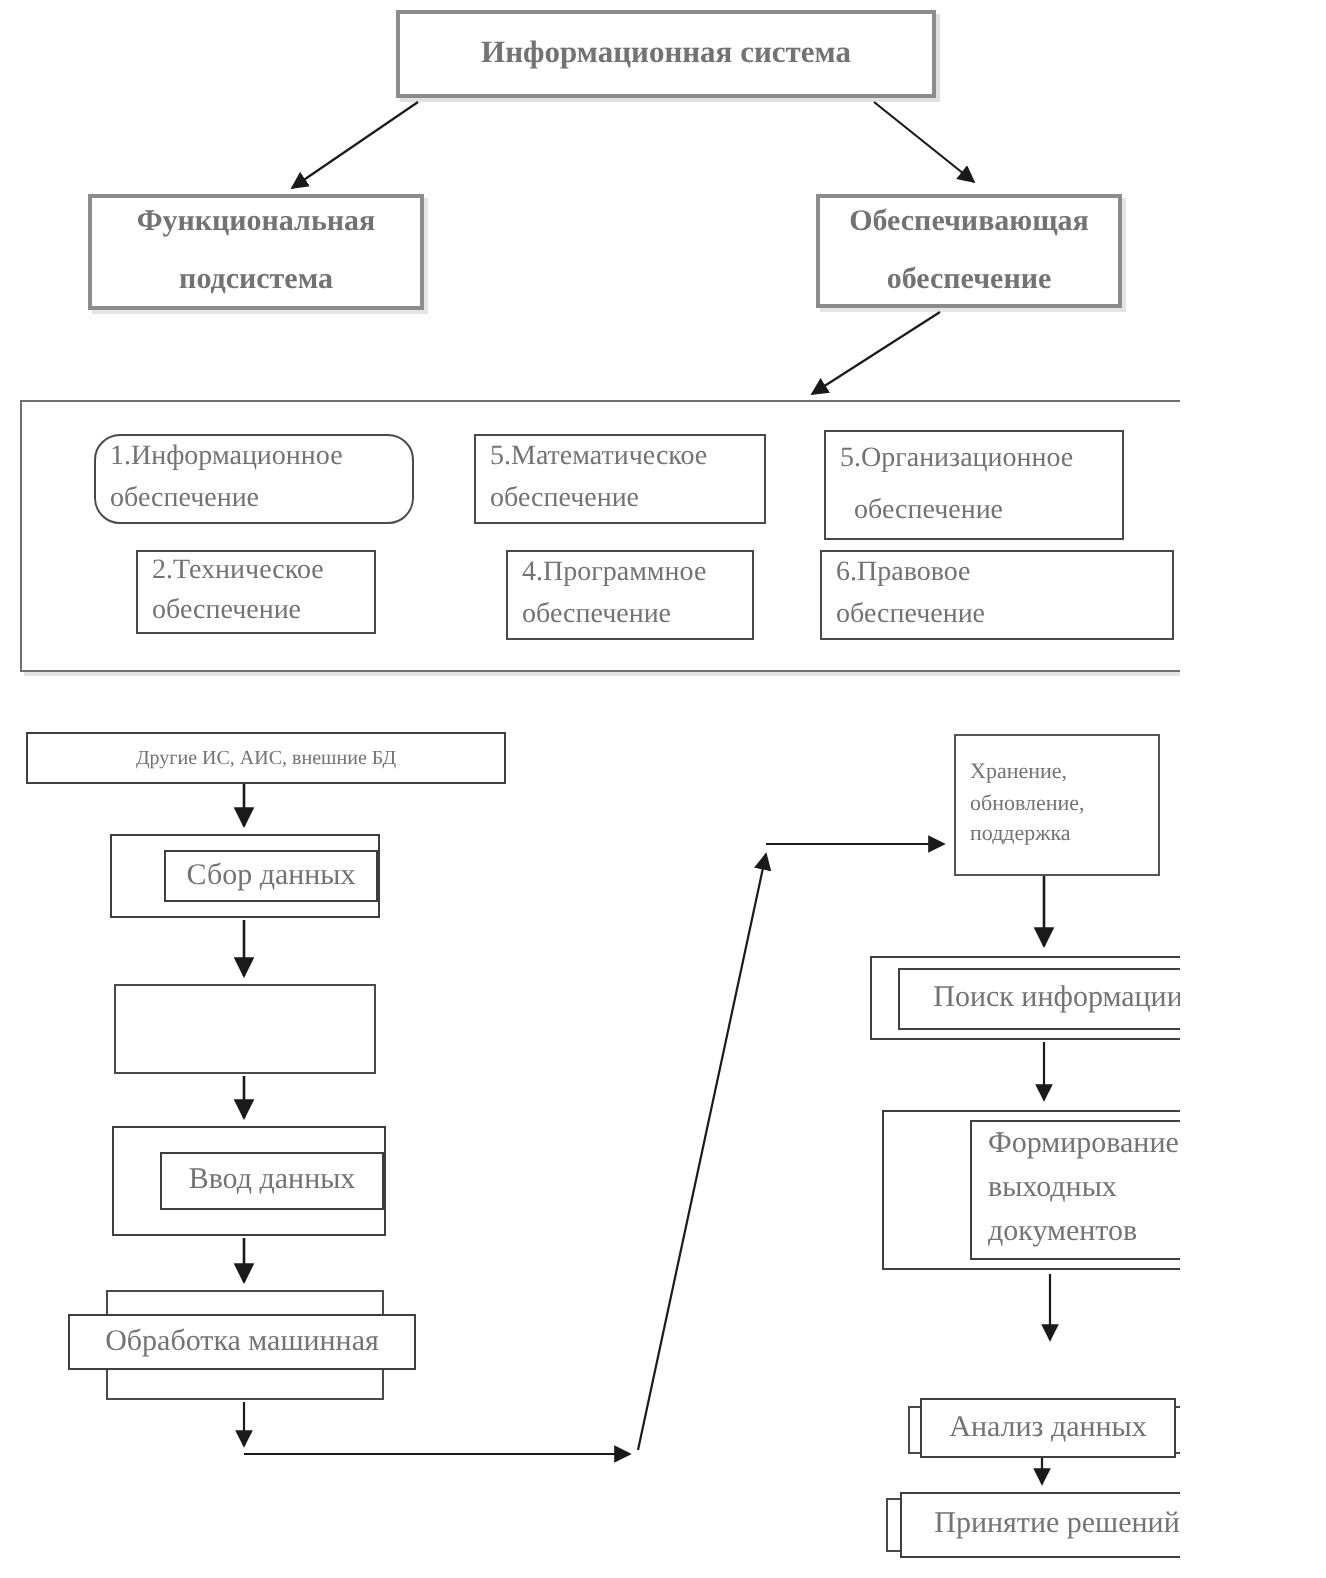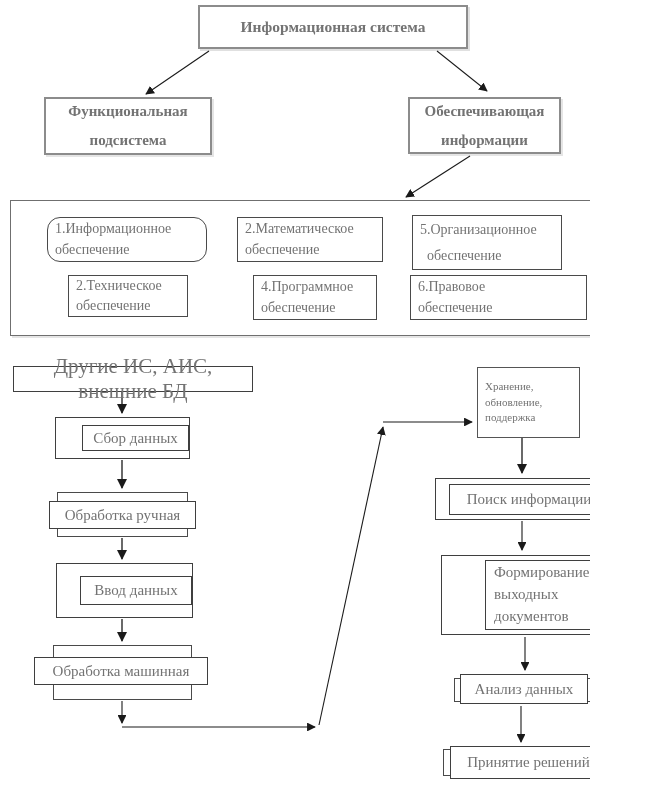--- a/index.html
+++ b/index.html
@@ -62,21 +62,21 @@
   }
   .s1 { left: 47px;  top: 217px; width: 160px; height: 45px; border-radius: 13px; }
   .s2 { left: 68px;  top: 275px; width: 120px; height: 42px; }
   .s3 { left: 237px; top: 217px; width: 146px; height: 45px; }
   .s4 { left: 253px; top: 275px; width: 124px; height: 45px; }
   .s5 { left: 412px; top: 215px; width: 150px; height: 55px; line-height: 1.85; }
   .s6 { left: 410px; top: 275px; width: 177px; height: 45px; }
   
   .drugie {
     left: 13px; top: 366px; width: 240px; height: 26px;
-    border: 1.3px solid #3f3f3f; font-size: 21px;
+    border: 1.3px solid #3f3f3f; font-size: 10px;
   }
   .dbl-outer {
     position: absolute;
     border: 1.3px solid #3f3f3f;
     background: #ffffff;
     box-sizing: border-box;
     display: flex; align-items: center; justify-content: flex-end;
   }
   .dbl-inner {
     border: 1.2px solid #3f3f3f;
@@ -113,21 +113,21 @@
     box-sizing: border-box;
     display: flex; align-items: center; justify-content: center;
     text-align: center; font-size: 15px;
   }
   .ruchnaya { left: 49px; top: 492px; width: 147px; height: 45px; }
   .ruchnaya .back  { left: 8px; top: 0; width: 131px; height: 45px; }
   .ruchnaya .front { left: 0; top: 9px; width: 147px; height: 28px; }
   .mashin { left: 34px; top: 645px; width: 174px; height: 55px; border-radius: 12px; }
   .mashin .back  { left: 19px; top: 0; width: 139px; height: 55px; }
   .mashin .front { left: 0; top: 12px; width: 174px; height: 28px; }
-  .analiz { left: 454px; top: 674px; width: 144px; height: 30px; }
+  .analiz { left: 454px; top: 699px; width: 144px; height: 30px; }
   .analiz .back  { left: 0; top: 4px; width: 144px; height: 24px; }
   .analiz .front { left: 6px; top: 0; width: 128px; height: 30px; }
   .prinyatie { left: 443px; top: 746px; width: 170px; height: 33px; }
   .prinyatie .back  { left: 0; top: 3px; width: 170px; height: 27px; }
   .prinyatie .front { left: 7px; top: 0; width: 157px; height: 33px; border-width: 1.8px; }
   
   .hranenie {
     left: 477px; top: 367px; width: 103px; height: 71px;
     border: 1.5px solid #555555;
     font-size: 11px;
@@ -161,45 +161,44 @@
     <line x1="522" y1="438" x2="522" y2="473" stroke="#1a1a1a" stroke-width="1.3" marker-end="url(#ah)"></line>
     <line x1="522" y1="521" x2="522" y2="550" stroke="#1a1a1a" stroke-width="1.1" marker-end="url(#ah)"></line>
     <line x1="525" y1="637" x2="525" y2="670" stroke="#1a1a1a" stroke-width="1.1" marker-end="url(#ah)"></line>
     <line x1="521" y1="706" x2="521" y2="742" stroke="#1a1a1a" stroke-width="1.1" marker-end="url(#ah)"></line>
   </svg>
 
   <div class="box title-box">Информационная система</div>
   <div class="box sub-box functional">Функциональная
 подсистема</div>
   <div class="box sub-box providing">Обеспечивающая
-информации</div>
+обеспечение</div>
 
   <div class="container-box"></div>
   <div class="box support s1">1.Информационное
 обеспечение</div>
   <div class="box support s2">2.Техническое
 обеспечение</div>
-  <div class="box support s3">2.Математическое
+  <div class="box support s3">5.Математическое
 обеспечение</div>
   <div class="box support s4">4.Программное
 обеспечение</div>
   <div class="box support s5">5.Организационное
   обеспечение</div>
   <div class="box support s6">6.Правовое
 обеспечение</div>
 
   <div class="box drugie">Другие ИС, АИС, внешние БД</div>
 
   <div class="dbl-outer sbor">
     <div class="dbl-inner">Сбор данных</div>
   </div>
 
   <div class="shadow-v ruchnaya">
     <div class="back"></div>
-    <div class="front">Обработка ручная</div>
   </div>
 
   <div class="dbl-outer vvod">
     <div class="dbl-inner">Ввод данных</div>
   </div>
 
   <div class="shadow-v mashin">
     <div class="back"></div>
     <div class="front">Обработка машинная</div>
   </div>

